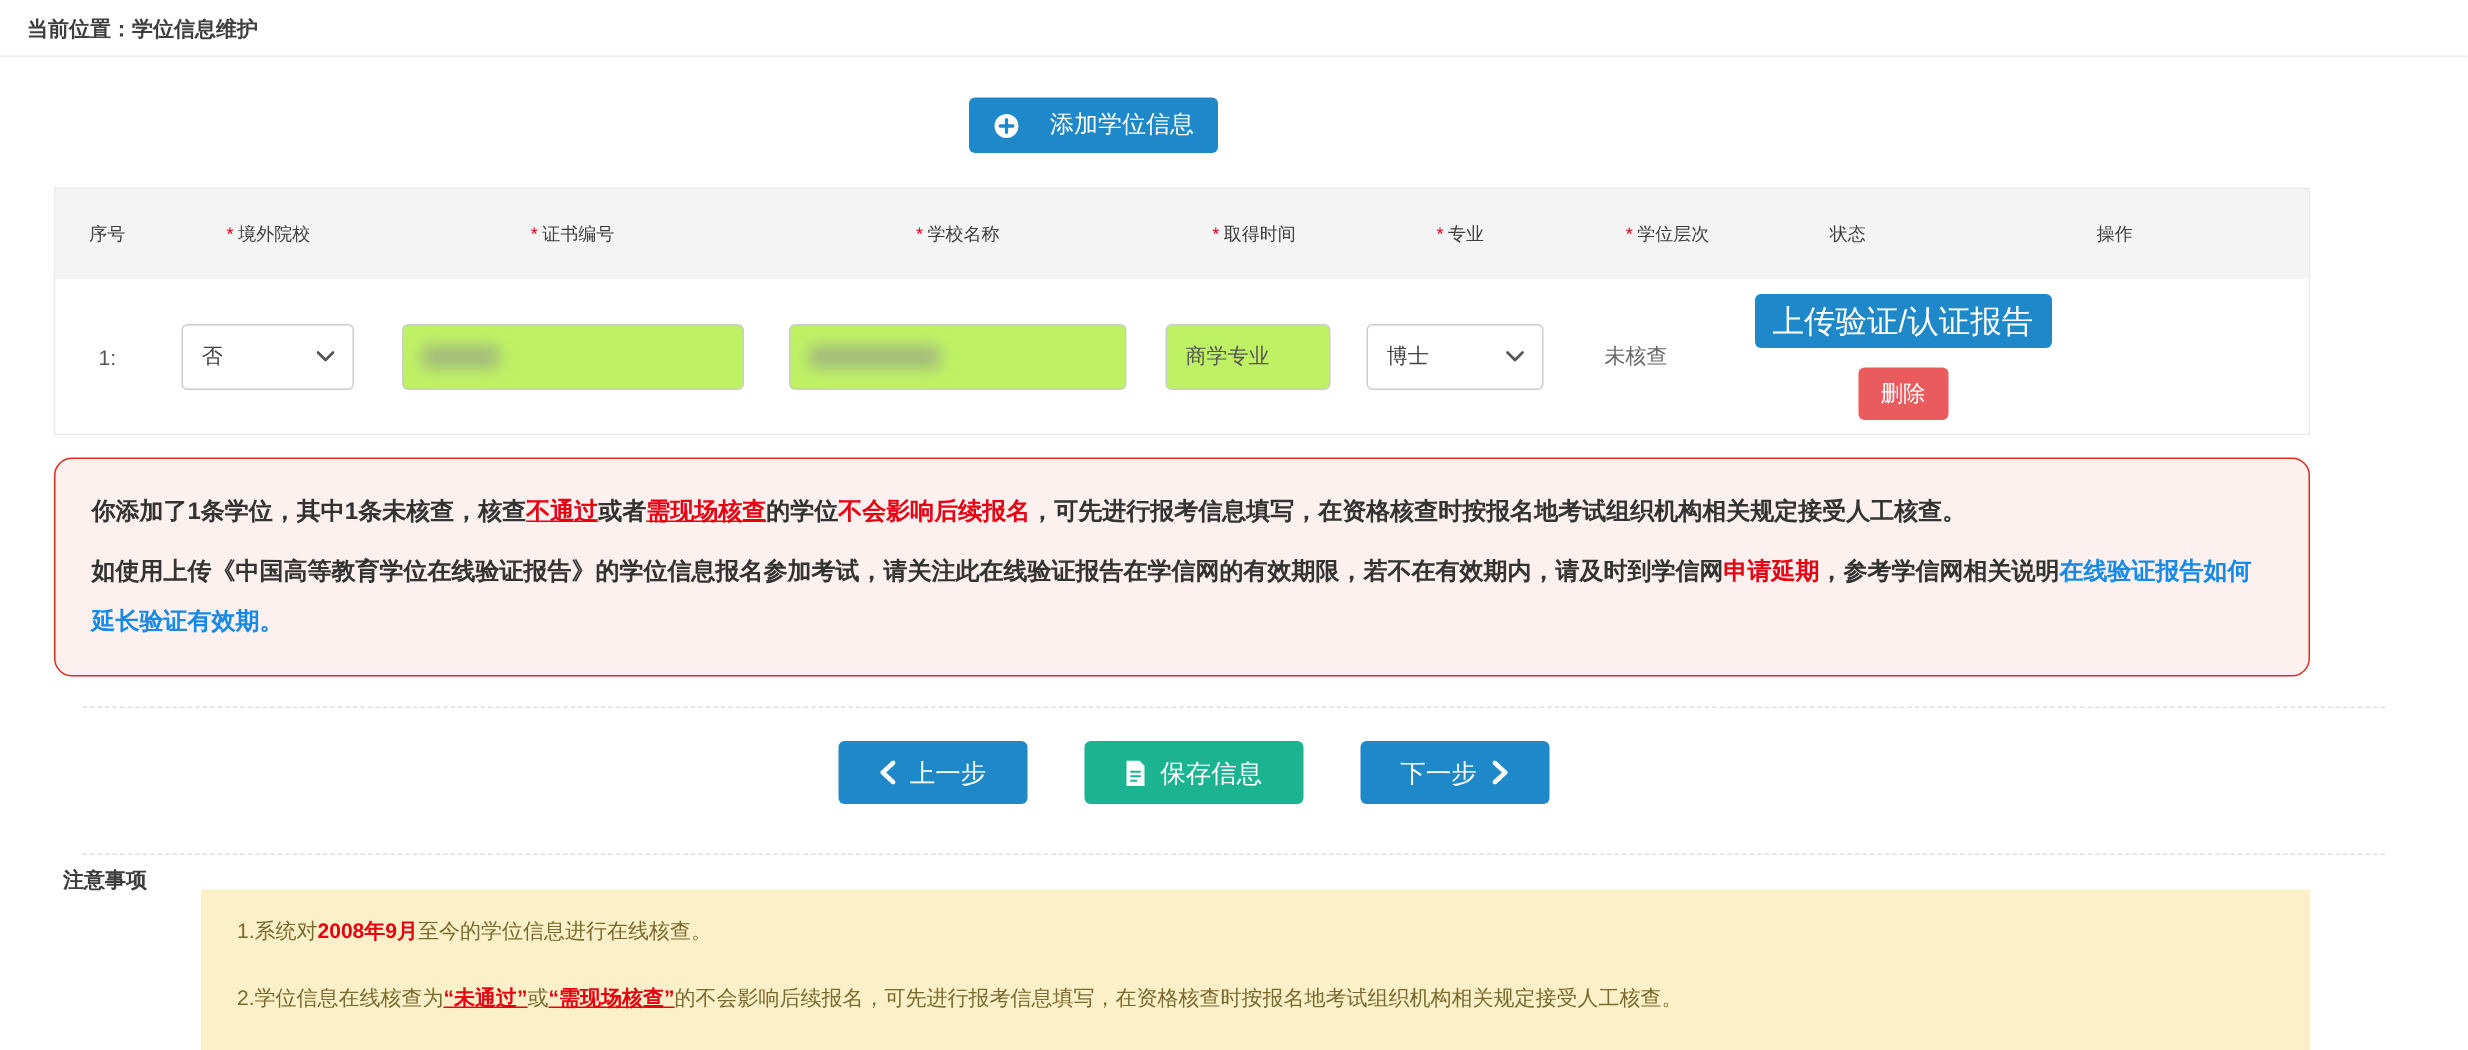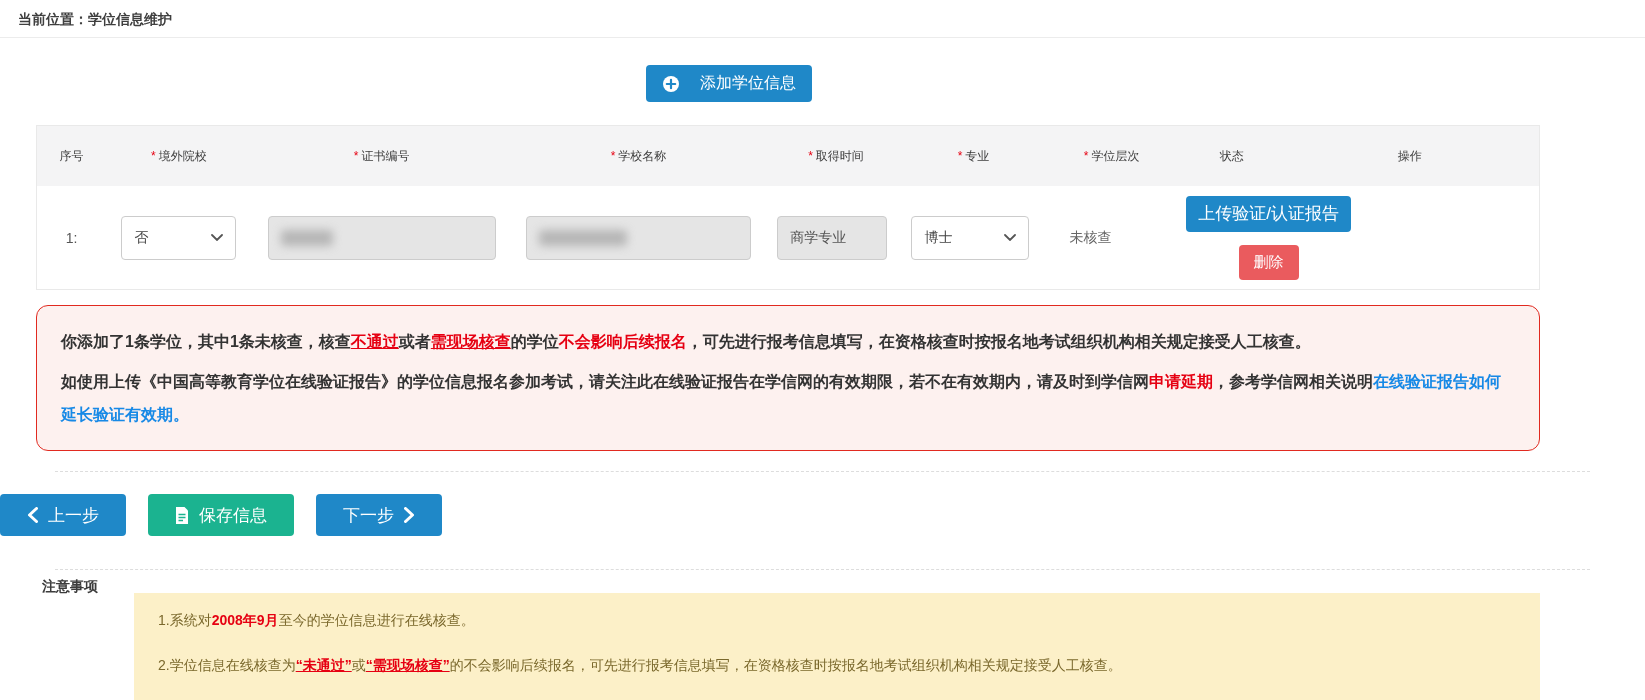--- a/index.html
+++ b/index.html
@@ -50,36 +50,36 @@
   .col-3{width:16.9%;} .col-4{width:9.4%;} .col-5{width:8.9%;}
   .col-6{width:9.5%;} .col-7{width:6.5%;} .col-8{width:17.2%;}
 
   .row-index { font-size:14px; color:#555; }
   .select {
     height:44px; border:1px solid #ccc; border-radius:4px; background:#fff;
     display:flex; align-items:center; justify-content:space-between;
     padding:0 12px; font-size:14px; color:#444; cursor:pointer;
   }
   .input {
-    height:44px; border:1px solid #ccc; border-radius:4px; background:#e5e5e5;
+    height:44px; border:1px solid #ccc; border-radius:4px; background:#bef264;
     display:flex; align-items:center; padding:0 12px;
     font-size:14px; color:#555;
   }
   .input.disabled { background:#e9eaed; color:#8b8f96; border-color:#dcdcdc; }
   .blur-blob { height:16px; border-radius:3px; background:#8f8f8f;
     filter:blur(5px); opacity:.55; }
 
   .w-select1{width:115px;} .w-cert{width:228px;} .w-school{width:225px;}
   .w-time{width:118px;} .w-major{width:110px;} .w-level{width:118px;}
 
   .status-text { font-size:14px; color:#666; }
 
   .op-cell { flex-direction:column; gap:13px; }
   .btn-upload {
-    background:var(--primary-blue); color:#fff; font-size:17px;
+    background:var(--primary-blue); color:#fff; font-size:21px;
     height:36px; padding:0 12px; border-radius:4px;
   }
   .btn-delete {
     background:var(--delete-red); color:#fff; font-size:15px;
     height:35px; padding:0 15px; border-radius:4px;
   }
 
   
   .alert {
     margin-top:15px; border:1px solid var(--alert-border);
@@ -91,21 +91,21 @@
   .alert p + p { margin-top:7px; }
   .seg-red { color:var(--text-red); }
   .seg-red-u { color:var(--text-red); text-decoration:underline; }
   .seg-blue { color:var(--link-blue); cursor:pointer; }
 
   .divider { border-top:1px dashed #ddd; margin:0 55px; }
   .divider-1 { margin-top:20px; }
   .divider-2 { margin-top:33px; }
 
   
-  .actions { display:flex; justify-content:flex-start; gap:22px;
+  .actions { display:flex; justify-content:center; gap:38px;
     margin-top:22px; padding-right:54px; }
   .btn-action {
     height:42px; border-radius:4px; color:#fff; font-size:17px;
     display:inline-flex; align-items:center; gap:10px; padding:0 27px;
   }
   .btn-prev, .btn-next { background:var(--primary-blue); }
   .btn-save { background:var(--save-green); }
 
   
   .notes-section { margin-top:6px; }

